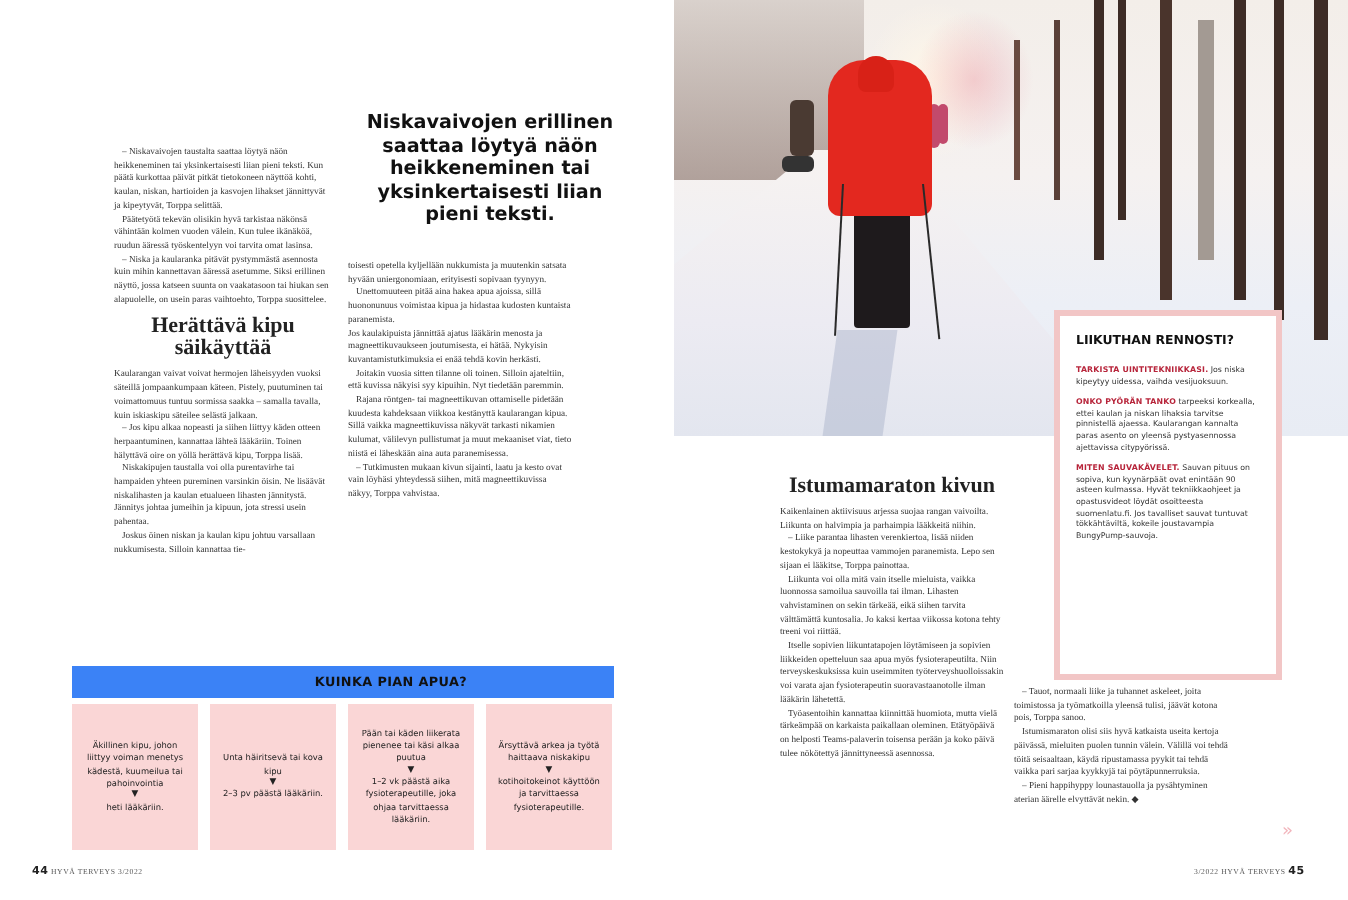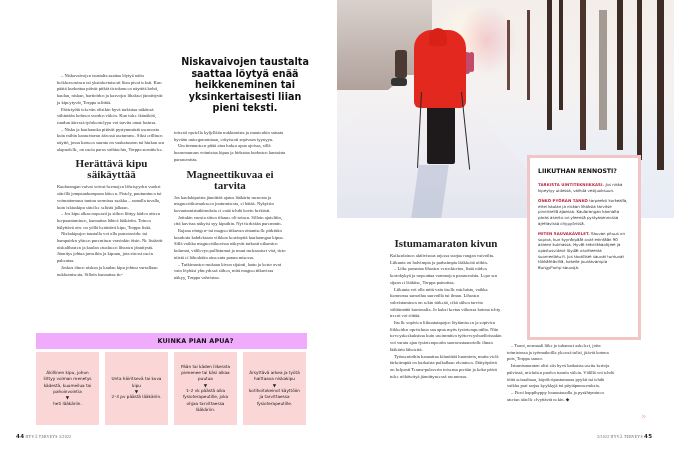--- a/index.html
+++ b/index.html
@@ -14,21 +14,21 @@
   .col { position: absolute; font-family: "Liberation Serif", serif; font-size: 4.6px; line-height: 6.7px; color: #333; text-align: left; }
   .col p { margin: 0; text-indent: 4px; }
   .col p.noindent { text-indent: 0; }
   .col h3 { font-family: "Liberation Serif", serif; font-weight: bold; font-size: 11px; line-height: 11px; color: #222; margin: 5px 0 4px 0; text-align: center; }
 
   .pullquote { position: absolute; left: 178px; top: 56px; width: 134px; text-align: center;
     font-family: "DejaVu Sans", sans-serif; font-weight: bold; font-size: 9.6px; line-height: 11.5px; color: #111; }
 
   
   .panel { position: absolute; left: 36px; top: 333px; width: 271px; height: 92px; }
-  .panel-head { position: absolute; left: 0; top: 0; width: 271px; height: 16px; background: #f0abfc;
+  .panel-head { position: absolute; left: 0; top: 0; width: 271px; height: 16px; background: #3b82f6;
     font-family: "DejaVu Sans", sans-serif; font-weight: bold; font-size: 6.4px; line-height: 16px; text-align: center; color: #111; letter-spacing: 0.2px; padding-left: 48px; }
   .panel-box { position: absolute; top: 19px; width: 63px; height: 73px; background: #fad6d6;
     font-family: "DejaVu Sans", sans-serif; font-size: 4.2px; line-height: 6.2px; text-align: center; color: #222;
     display: flex; flex-direction: column; justify-content: center; padding: 2px 5px; }
   .panel-box .arrow { font-size: 4.4px; line-height: 5.5px; }
 
   .folio { position: absolute; top: 433px; font-family: "Liberation Serif", serif; font-size: 3.8px; color: #555; letter-spacing: 0.3px; }
   .folio b { font-family: "DejaVu Sans", sans-serif; font-size: 5.5px; color: #222; }
 
   
@@ -68,26 +68,25 @@
   <p>– Niskavaivojen taustalta saattaa löytyä näön heikkeneminen tai yksinkertaisesti liian pieni teksti. Kun päätä kurkottaa päivät pitkät tietokoneen näyttöä kohti, kaulan, niskan, hartioiden ja kasvojen lihakset jännittyvät ja kipeytyvät, Torppa selittää.</p>
   <p>Päätetyötä tekevän olisikin hyvä tarkistaa näkönsä vähintään kolmen vuoden välein. Kun tulee ikänäköä, ruudun ääressä työskentelyyn voi tarvita omat lasinsa.</p>
   <p>– Niska ja kaularanka pitävät pystymmästä asennosta kuin mihin kannettavan ääressä asetumme. Siksi erillinen näyttö, jossa katseen suunta on vaakatasoon tai hiukan sen alapuolelle, on usein paras vaihtoehto, Torppa suosittelee.</p>
   <h3>Herättävä kipu säikäyttää</h3>
   <p class="noindent">Kaularangan vaivat voivat hermojen läheisyyden vuoksi säteillä jompaankumpaan käteen. Pistely, puutuminen tai voimattomuus tuntuu sormissa saakka – samalla tavalla, kuin iskiaskipu säteilee selästä jalkaan.</p>
   <p>– Jos kipu alkaa nopeasti ja siihen liittyy käden otteen herpaantuminen, kannattaa lähteä lääkäriin. Toinen hälyttävä oire on yöllä herättävä kipu, Torppa lisää.</p>
   <p>Niskakipujen taustalla voi olla purentavirhe tai hampaiden yhteen pureminen varsinkin öisin. Ne lisäävät niskalihasten ja kaulan etualueen lihasten jännitystä. Jännitys johtaa jumeihin ja kipuun, jota stressi usein pahentaa.</p>
   <p>Joskus öinen niskan ja kaulan kipu johtuu varsallaan nukkumisesta. Silloin kannattaa tie-</p>
 </div>
 
-<div class="pullquote">Niskavaivojen taustalta saattaa löytyä enää heikkeneminen tai yksinkertaisesti liian pieni teksti.</div>
+<div class="pullquote">Niskavaivojen erillinen saattaa löytyä näön heikkeneminen tai yksinkertaisesti liian pieni teksti.</div>
 
 <div class="col" style="left:174px; top:130px; width:112px;">
   <p class="noindent">toisesti opetella kyljellään nukkumista ja muutenkin satsata hyvään uniergonomiaan, erityisesti sopivaan tyynyyn.</p>
   <p>Unettomuuteen pitää aina hakea apua ajoissa, sillä huononunuus voimistaa kipua ja hidastaa kudosten kuntaista paranemista.</p>
-  <h3>Magneettikuvaa ei tarvita</h3>
   <p class="noindent">Jos kaulakipuista jännittää ajatus lääkärin menosta ja magneettikuvaukseen joutumisesta, ei hätää. Nykyisin kuvantamistutkimuksia ei enää tehdä kovin herkästi.</p>
   <p>Joitakin vuosia sitten tilanne oli toinen. Silloin ajateltiin, että kuvissa näkyisi syy kipuihin. Nyt tiedetään paremmin.</p>
   <p>Rajana röntgen- tai magneettikuvan ottamiselle pidetään kuudesta kahdeksaan viikkoa kestänyttä kaularangan kipua. Sillä vaikka magneettikuvissa näkyvät tarkasti nikamien kulumat, välilevyn pullistumat ja muut mekaaniset viat, tieto niistä ei läheskään aina auta paranemisessa.</p>
   <p>– Tutkimusten mukaan kivun sijainti, laatu ja kesto ovat vain löyhäsi yhteydessä siihen, mitä magneettikuvissa näkyy, Torppa vahvistaa.</p>
 </div>
 
 <div class="panel">
   <div class="panel-head">KUINKA PIAN APUA?</div>
   <div class="panel-box" style="left:0;">
     <div>Äkillinen kipu, johon liittyy voiman menetys kädestä, kuumeilua tai pahoinvointia</div>

